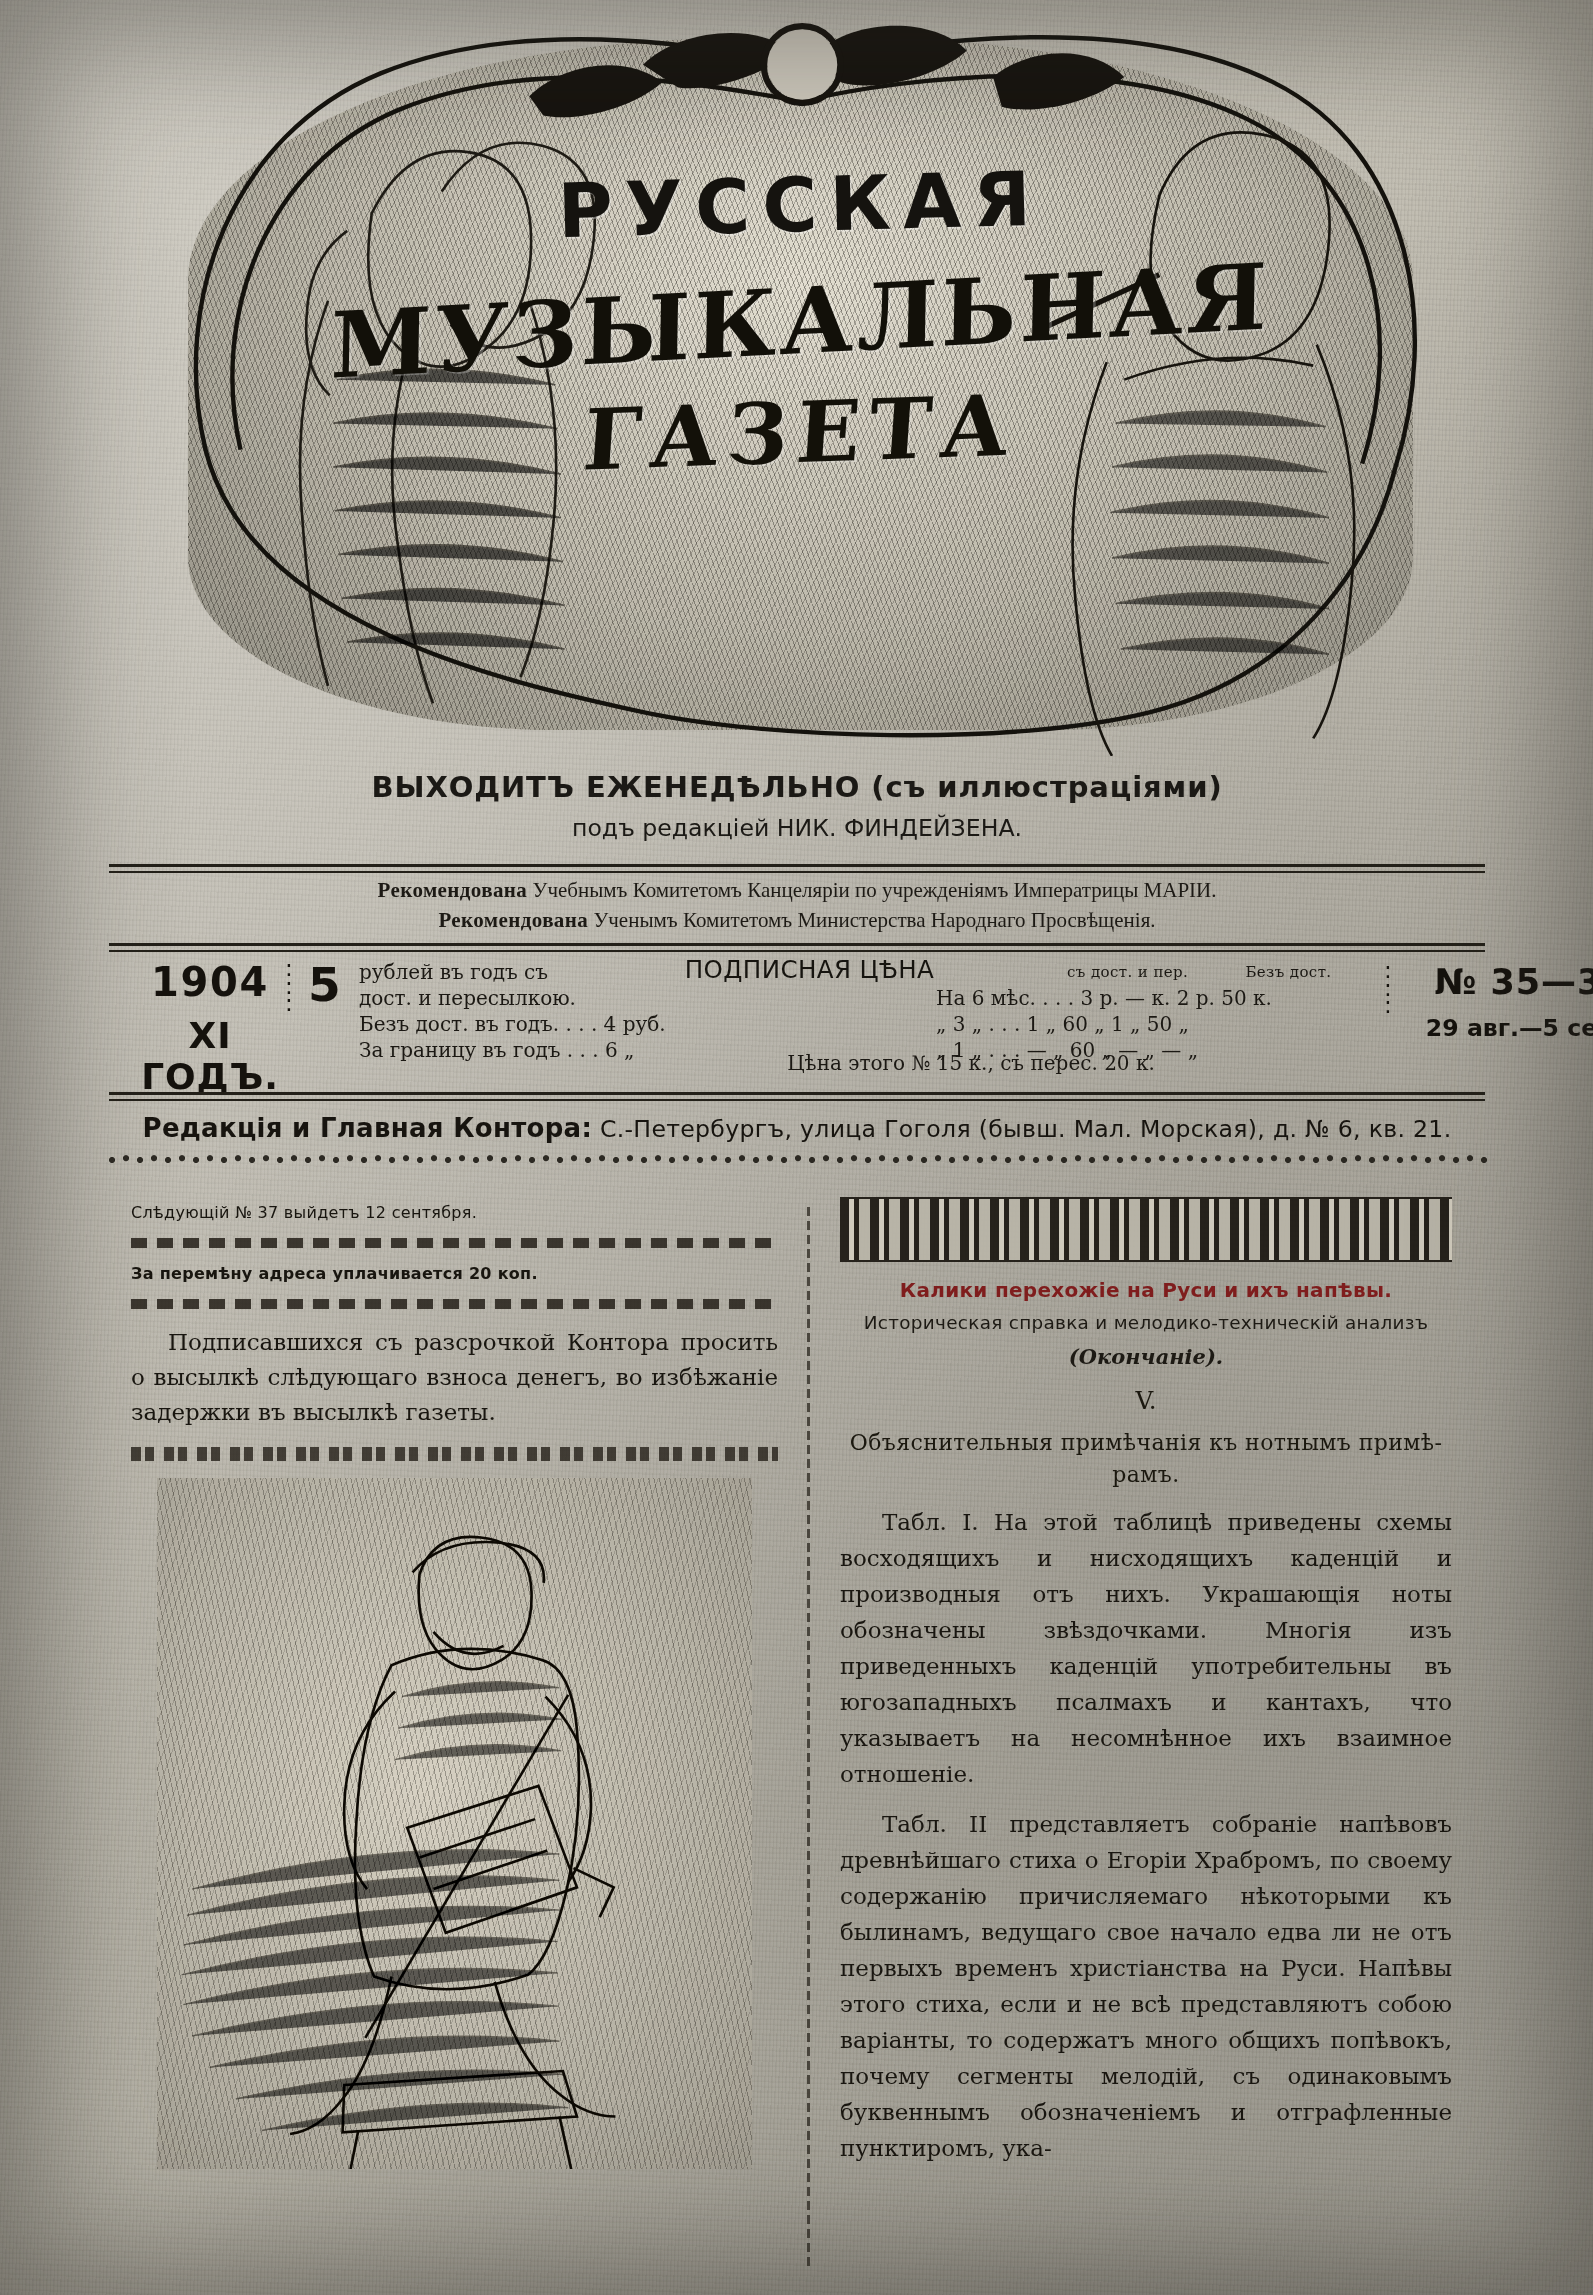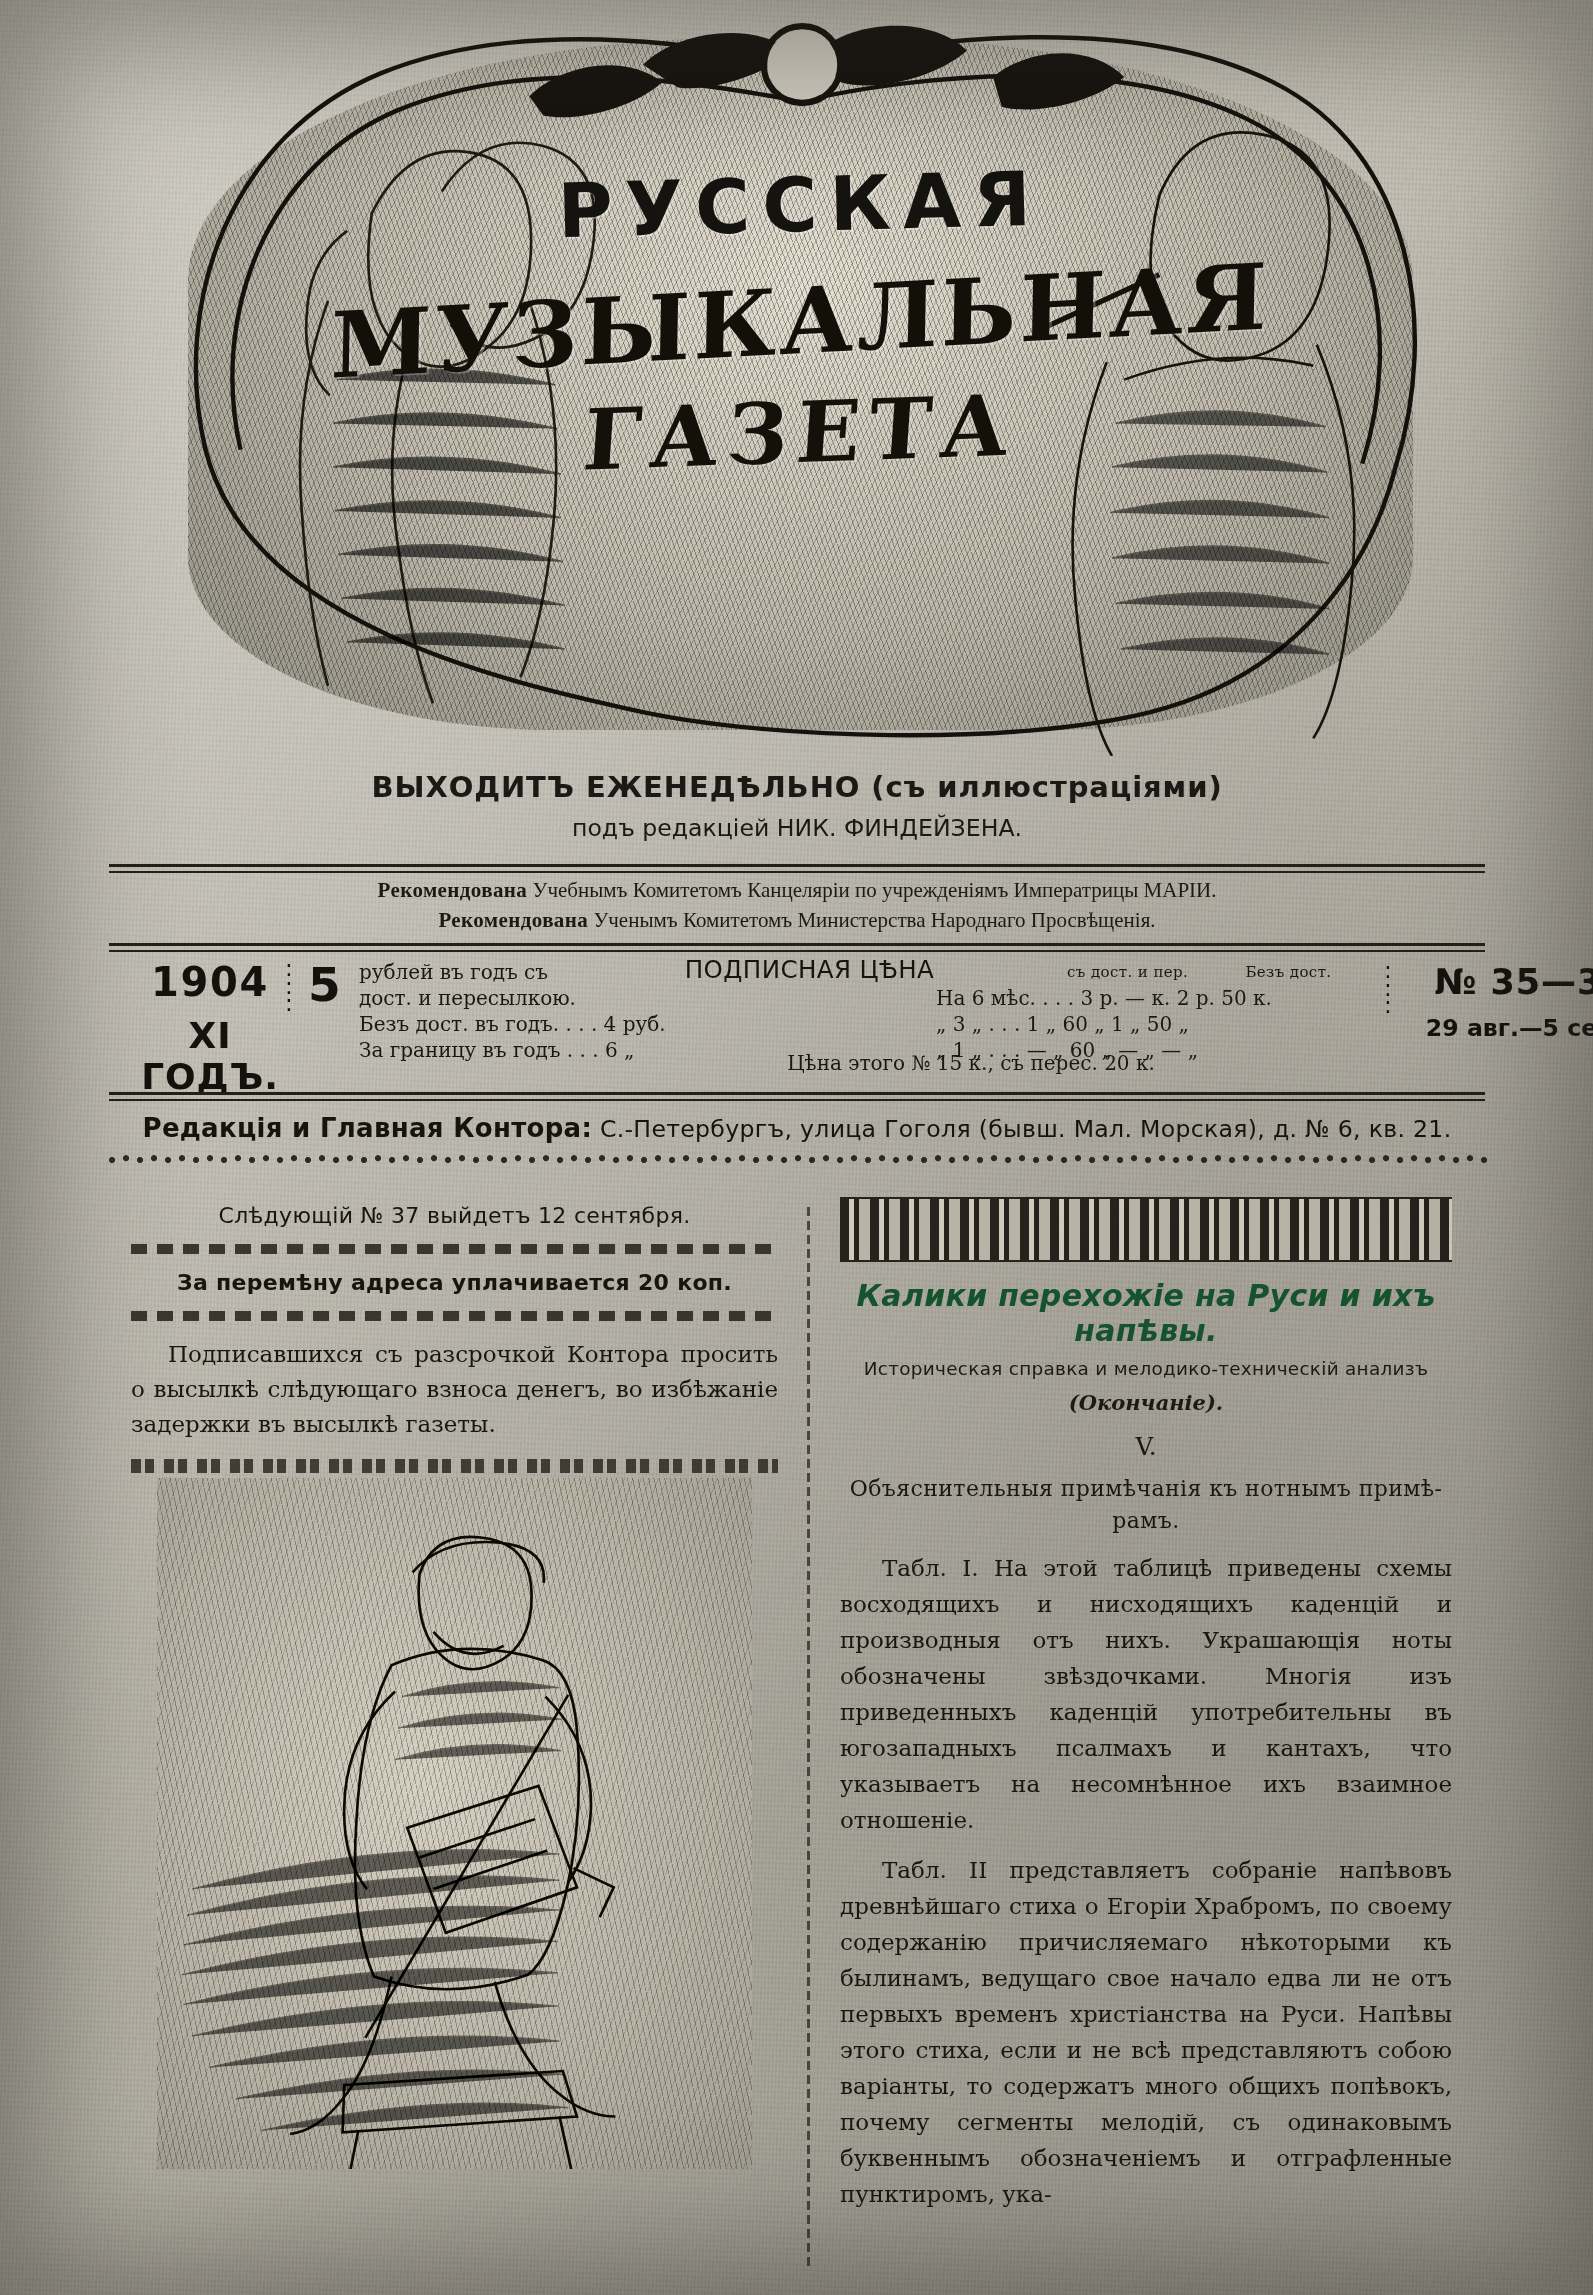--- a/index.html
+++ b/index.html
@@ -186,23 +186,23 @@
   .col-right{
     position:absolute; left:840px; top:1197px; width:612px;
   }
   .vdivider{
     position:absolute; left:807px; top:1207px; width:2.6px; height:1059px;
     background:repeating-linear-gradient(180deg,#2a261e 0 8.7px, rgba(0,0,0,0) 8.7px 14px);
     opacity:.75;
   }
   .notice{
     font-family:"DejaVu Sans", sans-serif;
-    font-size:22px;
+    font-size:16px;
     color:#18150f;
-    text-align:center;
+    text-align:left;
     letter-spacing:0.3px;
   }
   .notice.b{ font-weight:bold;}
   .dashrule{
     height:10.5px; margin:15.7px 0;
     background-image:repeating-linear-gradient(90deg,#241f18 0 15.7px, rgba(0,0,0,0) 15.7px 26px);
     opacity:.85;
   }
   .para-just{
     font-family:"DejaVu Serif", serif;
@@ -237,25 +237,24 @@
     background:
       repeating-linear-gradient(90deg, #201c16 0 8.7px, #cfcabd 8.7px 14px, #201c16 14px 19px, #b6b2a6 19px 30px);
     border-top:2.6px solid #201c16;
     border-bottom:2.6px solid #201c16;
     filter:contrast(1.05);
     opacity:.92;
   }
   .art-title{
     font-family:"DejaVu Sans", sans-serif;
     font-weight:bold;
-    font-size:30px;
-    text-align:center;
-    color:#14532d;
+    font-size:20px;
+    text-align:center;
+    color:#7f1d1d;
     letter-spacing:0.3px;
-    font-style:italic;
   }
   .art-sub{
     font-family:"DejaVu Sans", sans-serif;
     font-size:18.4px;
     text-align:center;
     color:#1d1a14;
     margin-top:10.5px;
     letter-spacing:0.3px;
   }
   .art-end{

